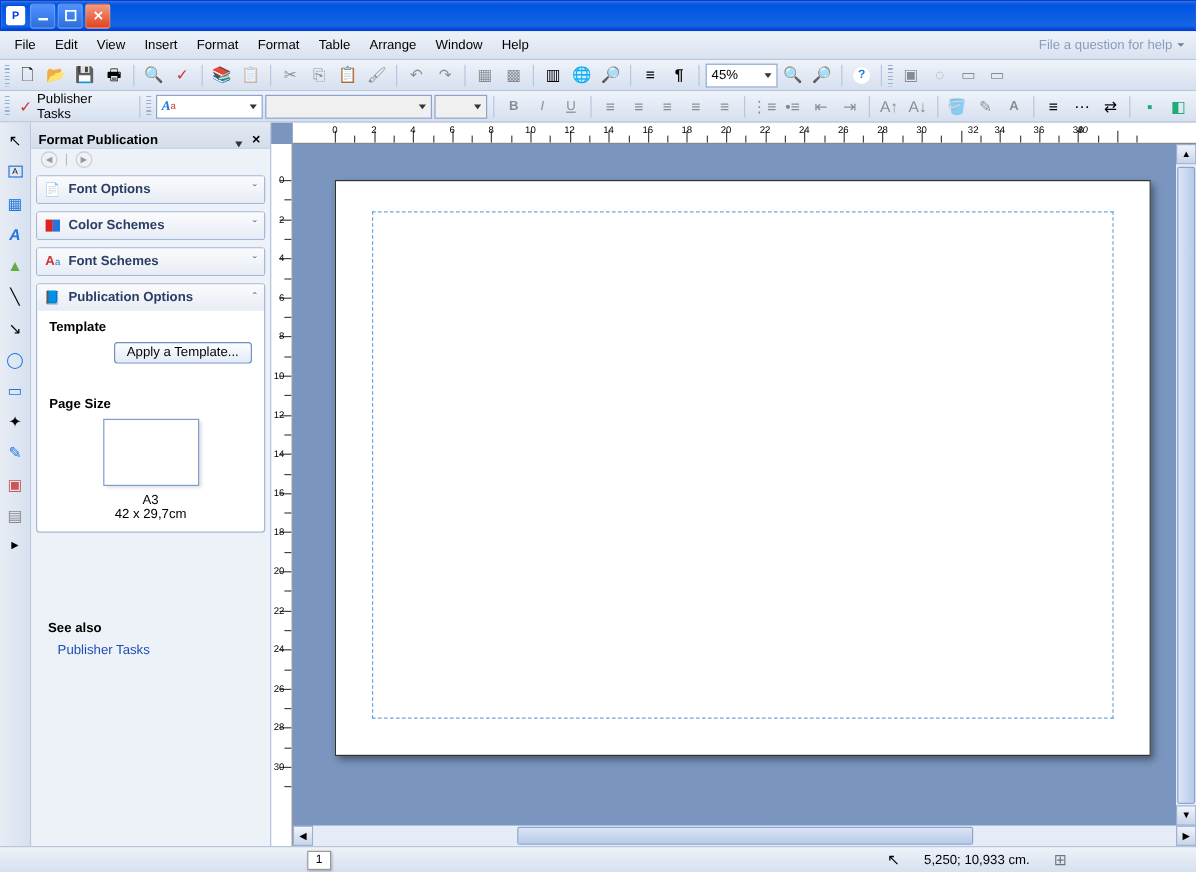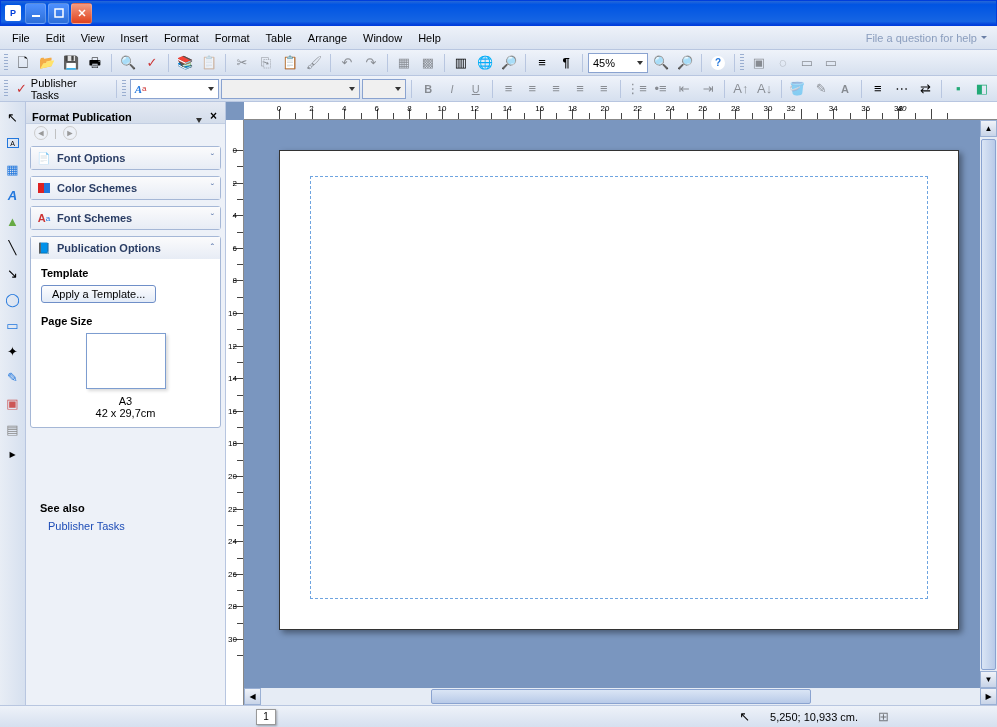--- a/index.html
+++ b/index.html
@@ -434,21 +434,21 @@
         </div>
       </div>
       <div class="tp-section">
         <div class="tp-section-hdr">
           <span class="hdr-icon">📘</span>
           <span class="hdr-label">Publication Options</span>
           <span class="tp-chevron">ˆ</span>
         </div>
         <div class="tp-section-body">
           <div class="sub-label">Template</div>
-          <div style="text-align:left;margin-bottom:12px">
+          <div style="text-align:right;margin-bottom:28px">
             <span class="tp-button">Apply a Template...</span>
           </div>
           <div class="sub-label">Page Size</div>
           <div class="page-thumb"></div>
           <div class="page-info">A3</div>
           <div class="page-info">42 x 29,7cm</div>
         </div>
       </div>
       <div style="height:60px"></div>
       <div class="see-also">
@@ -502,21 +502,21 @@
         <div class="tick-h major" style="left: 458.8px;"></div>
         <div class="ruler-num-h" style="left: 458.8px;">26</div>
         <div class="tick-h" style="left: 475.1px;"></div>
         <div class="tick-h major" style="left: 491.4px;"></div>
         <div class="ruler-num-h" style="left: 491.4px;">28</div>
         <div class="tick-h" style="left: 507.7px;"></div>
         <div class="tick-h major" style="left: 524px;"></div>
         <div class="ruler-num-h" style="left: 524px;">30</div>
         <div class="tick-h" style="left: 540.3px;"></div>
         <div class="tick-h major" style="left: 556.6px;"></div>
-        <div class="ruler-num-h" style="left: 547px;">32</div>
+        <div class="ruler-num-h" style="left: 567px;">32</div>
         <div class="tick-h" style="left: 572.9px;"></div>
         <div class="tick-h major" style="left: 589.2px;"></div>
         <div class="ruler-num-h" style="left: 589.2px;">34</div>
         <div class="tick-h" style="left: 605.5px;"></div>
         <div class="tick-h major" style="left: 621.8px;"></div>
         <div class="ruler-num-h" style="left: 621.8px;">36</div>
         <div class="tick-h" style="left: 638.1px;"></div>
         <div class="tick-h major" style="left: 654.4px;"></div>
         <div class="ruler-num-h" style="left: 654.4px;">38</div>
         <div class="tick-h" style="left: 670.7px;"></div>

